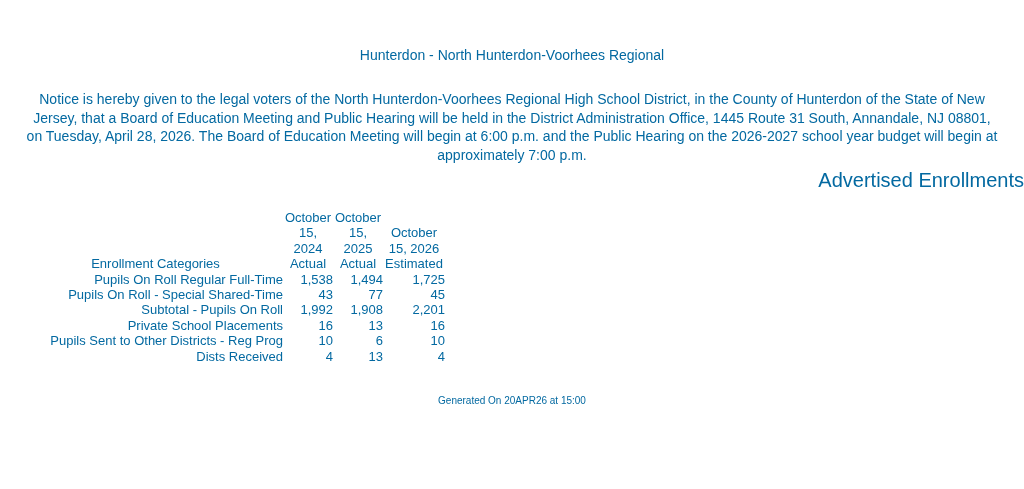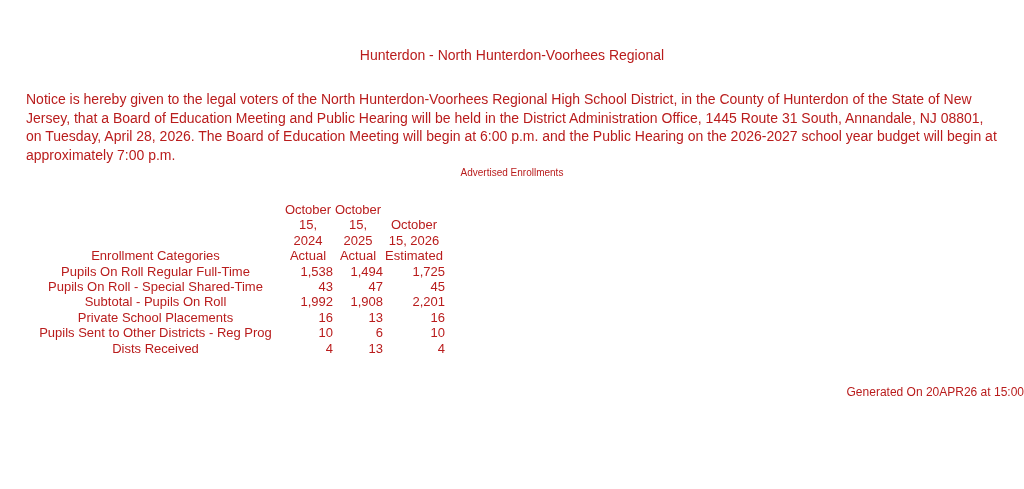--- a/index.html
+++ b/index.html
@@ -2,40 +2,40 @@
 <html><head>
 <meta charset="utf-8">
 <style>
   * { margin: 0; padding: 0; box-sizing: border-box; }
   html, body { background: #ffffff; }
   .page {
     position: relative;
     width: 1024px;
     height: 489px;
     background: #ffffff;
-    color: #b91c1c;
+    color: #0369a1;
     font-family: "Liberation Sans", "DejaVu Sans", sans-serif;
     overflow: hidden;
   }
   .doc-title {
     padding-top: 47px;
     text-align: center;
     font-size: 14px;
     line-height: 17px;
   }
   .notice {
-    margin: 26px auto 0 auto;
+    margin: 26px auto 8px auto;
     max-width: 972px;
-    text-align: left;
+    text-align: center;
     font-size: 14px;
     line-height: 18.5px;
   }
   .section-title {
-    text-align: center;
-    font-size: 10px;
+    text-align: right;
+    font-size: 20px;
     line-height: 17px;
   }
   table.enroll {
     margin: 21px 0 0 28px;
     border-collapse: collapse;
     table-layout: fixed;
     font-size: 13px;
     line-height: 15.4px;
   }
   table.enroll th, table.enroll td {
@@ -43,37 +43,37 @@
     font-weight: normal;
     vertical-align: bottom;
     white-space: normal;
   }
   th.cat-h { width: 255px; text-align: center; }
   th.num-h { text-align: center; }
   col.c-cat { width: 255px; }
   col.c-n1  { width: 50px; }
   col.c-n2  { width: 50px; }
   col.c-n3  { width: 62px; }
-  td.cat { text-align: center; white-space: nowrap; margin-left: 46px; }
+  td.cat { text-align: right; white-space: nowrap; margin-left: 46px; }
   td.num { text-align: right; padding-right: 2px; white-space: nowrap; }
   .sq-blue {
     text-decoration-color: #92aec6;
     text-decoration-thickness: 1px;
     text-underline-offset: 2px;
   }
   .sq-red {
     text-decoration: underline wavy;
     text-decoration-color: #c9504c;
     text-decoration-thickness: 1px;
     text-underline-offset: 2px;
   }
   .footer-line {
     margin-top: 28px;
-    text-align: right;
-    font-size: 12px;
+    text-align: center;
+    font-size: 10px;
     line-height: 17px;
   }
 </style>
 </head>
 <body>
 
 <div class="page">
 
   <div class="doc-title">Hunterdon - North Hunterdon-Voorhees Regional</div>
 
@@ -99,21 +99,21 @@
     <tbody>
         <tr>
           <td class="cat"><span>Pupils On Roll Regular Full-Time</span></td>
           <td class="num">1,538</td>
           <td class="num">1,494</td>
           <td class="num">1,725</td>
         </tr>
         <tr>
           <td class="cat"><span>Pupils On Roll - Special Shared-Time</span></td>
           <td class="num">43</td>
-          <td class="num">47</td>
+          <td class="num">77</td>
           <td class="num">45</td>
         </tr>
         <tr>
           <td class="cat"><span>Subtotal - Pupils </span><span class="sq-blue">On</span><span> Roll</span></td>
           <td class="num">1,992</td>
           <td class="num">1,908</td>
           <td class="num">2,201</td>
         </tr>
         <tr>
           <td class="cat"><span>Private School Placements</span></td>

